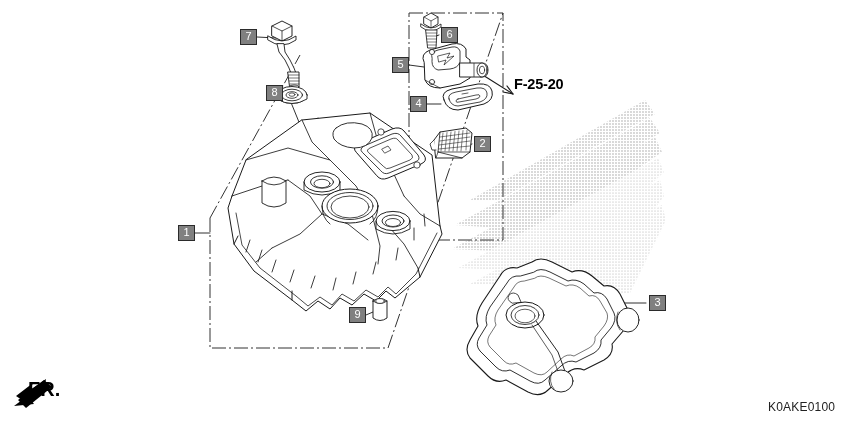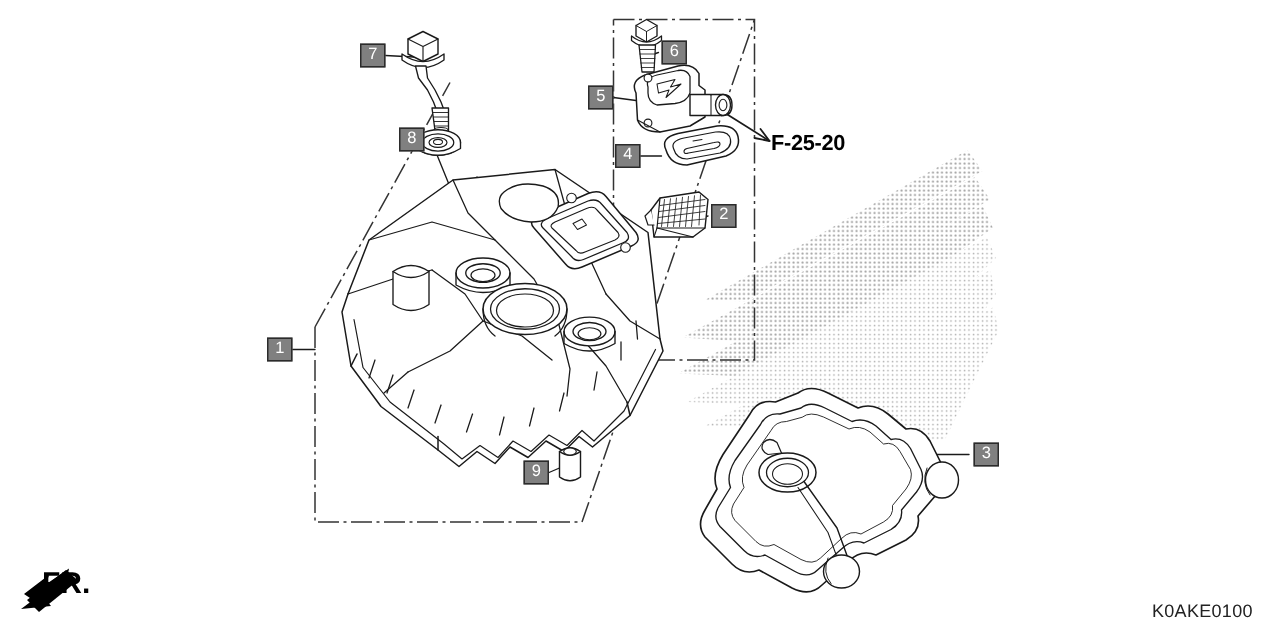--- a/index.html
+++ b/index.html
@@ -311,21 +311,21 @@
       </g>
 
     </g>
   </svg>
 
   <svg class="layer" viewBox="0 0 842 421">
     <path d="M46 379 L30 390 L33 383 L16 396 L22 400 L14 406 L34 404 L30 399 L44 389 L43 396 Z" fill="#000000" stroke="none"></path>
     <path d="M44 380 L18 400 L26 408 L52 387 Z" fill="#000000" stroke="none"></path>
   </svg>
 
-  <div class="reftext" style="left:514px;top:88px;">F-25-20</div>
+  <div class="reftext" style="left:514px;top:76px;">F-25-20</div>
 
   <div class="partnum" style="left:752px;top:400px;">K0AKE0100</div>
 
   <div class="frlabel" style="left:28px;top:378px;">FR.</div>
 
   <div class="callout" style="left:178px;top:225px;">1</div>
   <div class="callout" style="left:474px;top:136px;">2</div>
   <div class="callout" style="left:649px;top:295px;">3</div>
   <div class="callout" style="left:410px;top:96px;">4</div>
   <div class="callout" style="left:392px;top:57px;">5</div>

